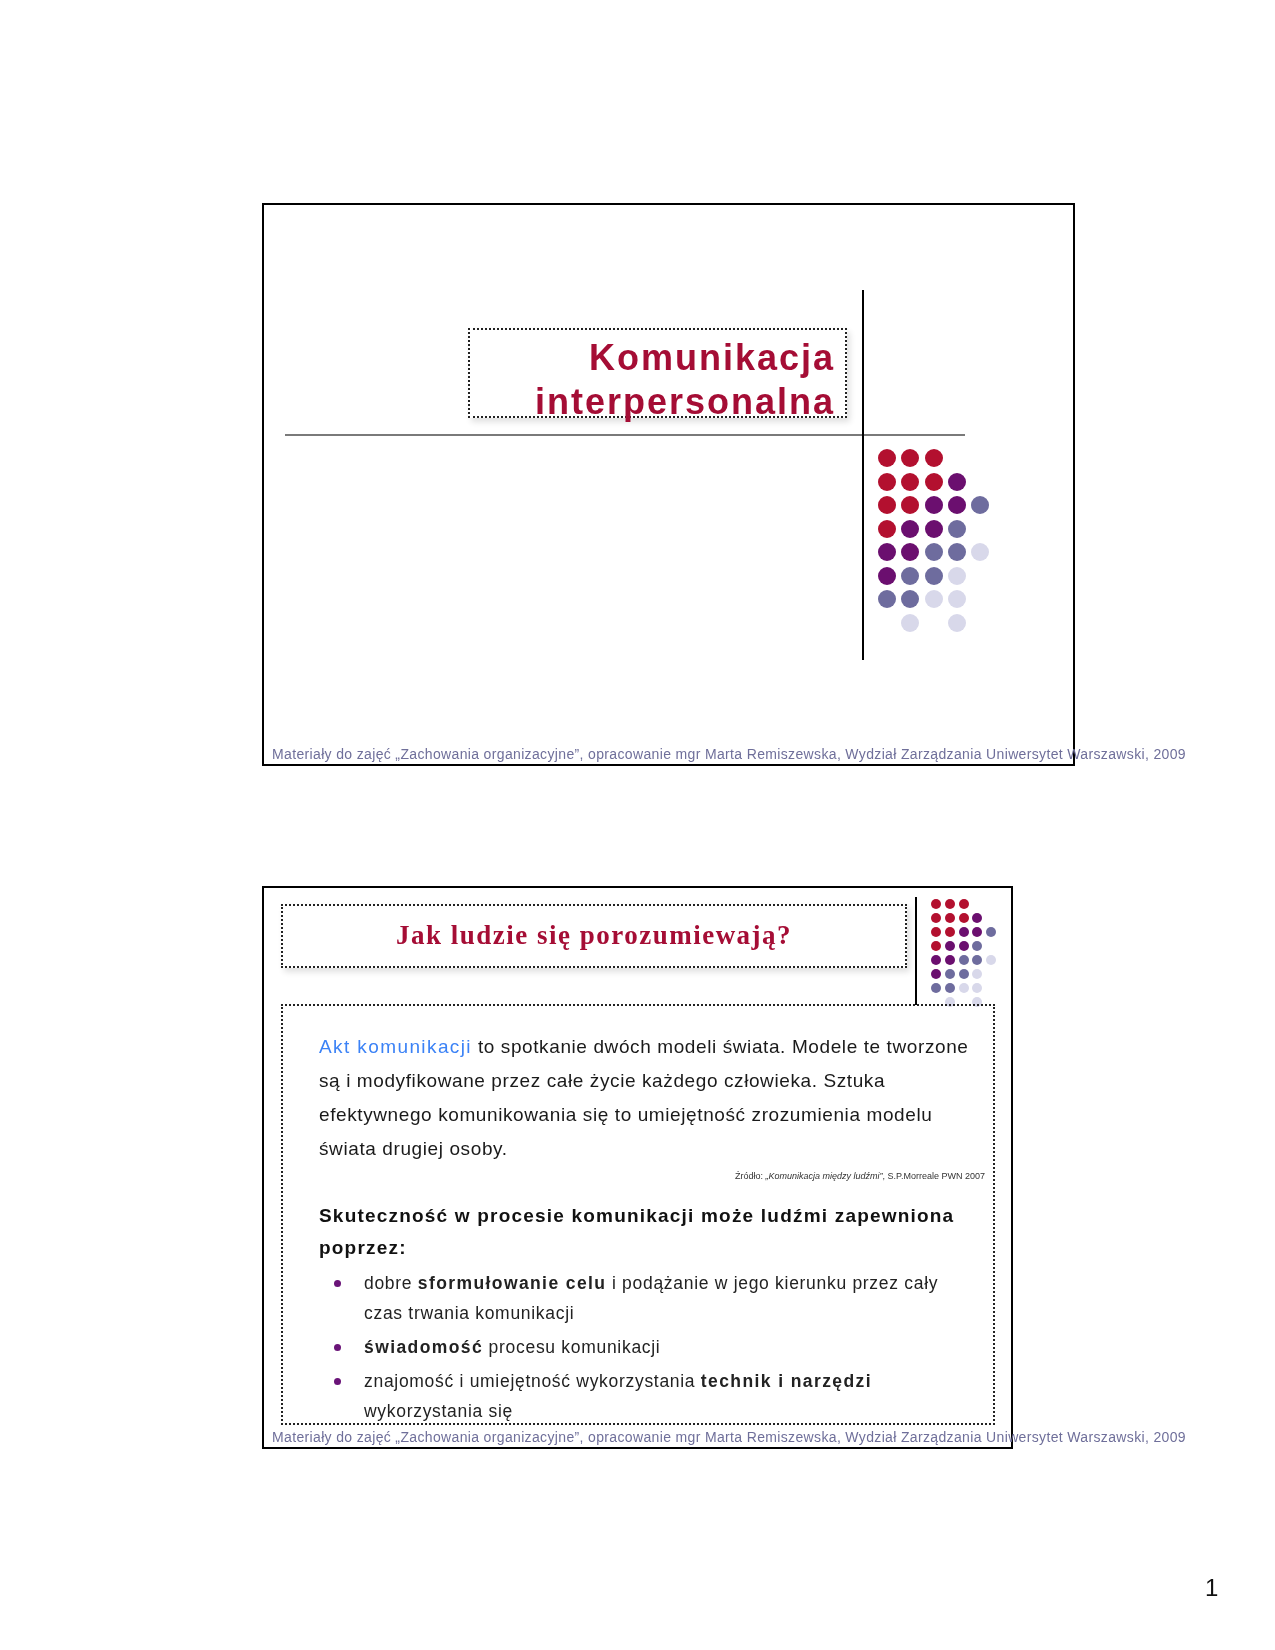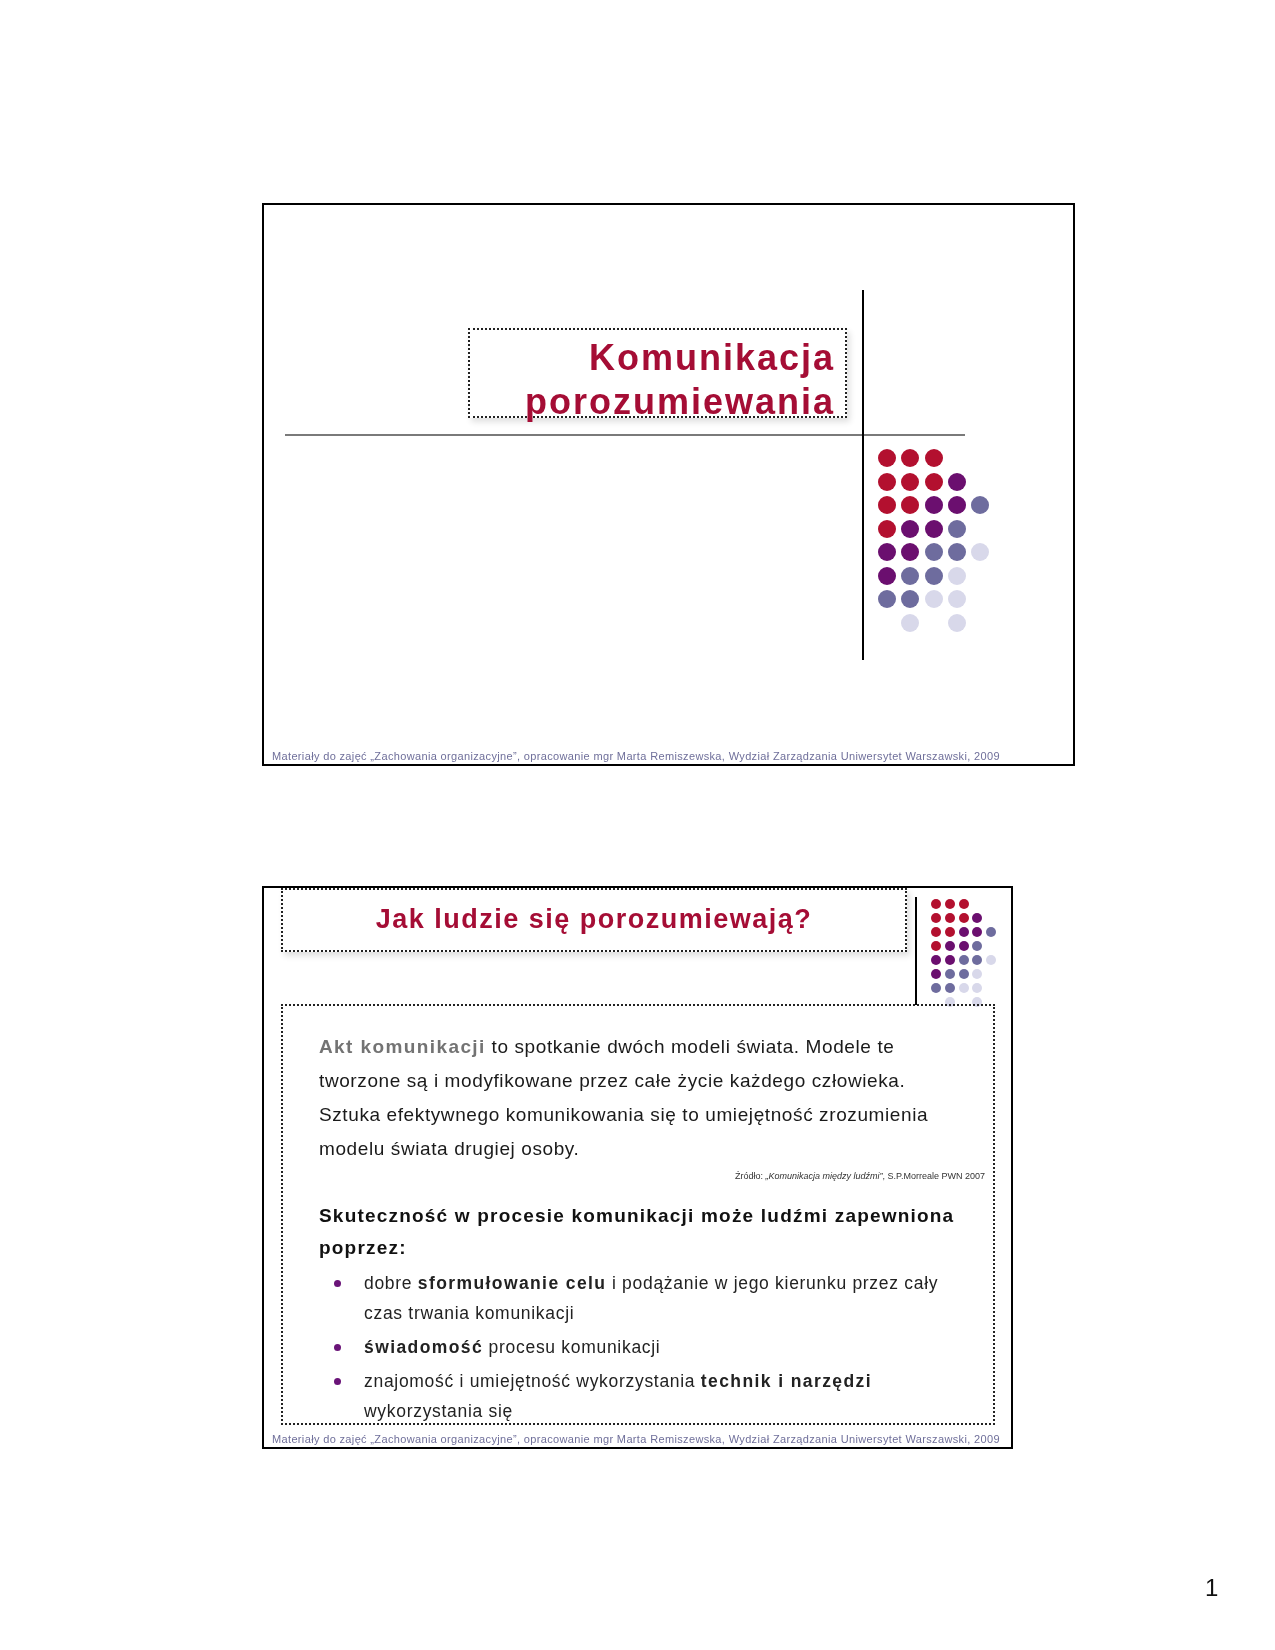--- a/index.html
+++ b/index.html
@@ -8,42 +8,42 @@
   .slide { position:absolute; border:2px solid #000; box-sizing:border-box; background:#fff; }
   #slide1 { left:262px; top:203px; width:813px; height:563px; }
   #slide2 { left:262px; top:886px; width:751px; height:563px; }
   .abs { position:absolute; }
   .hline { position:absolute; height:2px; background:#7a7a7a; }
   .vline { position:absolute; width:2px; background:#000; }
   .dotbox { position:absolute; border:2px dotted #222; box-sizing:border-box; box-shadow:3px 4px 6px rgba(0,0,0,0.12); }
   .title1 { position:absolute; right:10px; top:6px; text-align:right; color:#a50d35; font-weight:bold;
             font-size:36px; line-height:44px; letter-spacing:2px; }
   .dot { position:absolute; border-radius:50%; }
-  .footer { position:absolute; left:8px; bottom:2px; font-size:11px; color:#6f6f9a; letter-spacing:0.35px; white-space:nowrap; }
+  .footer { position:absolute; left:8px; bottom:2px; font-size:14px; color:#6f6f9a; letter-spacing:0.35px; white-space:nowrap; }
   .title2 { position:absolute; left:0; right:0; top:14px; text-align:center; color:#a50d35; font-weight:bold;
             font-size:27px; letter-spacing:1.5px; }
   .body-text { position:absolute; left:36px; top:24px; width:650px; font-size:19px; line-height:34px; letter-spacing:0.6px; color:#1a1a1a; }
-  .highlight { color:#737373; font-weight:bold; letter-spacing:1.4px; }
+  .highlight { color:#3b82f6; font-weight:normal; letter-spacing:1.4px; }
   .source { position:absolute; right:8px; top:165px; font-size:9px; color:#333;margin-left:48px; }
   .source i { font-style:italic; }
   .lead { position:absolute; left:36px; top:194px; width:680px; font-size:19px; line-height:32px; font-weight:bold; letter-spacing:1.2px; color:#111; }
   ul.bullets { position:absolute; left:36px; top:262px; width:660px; margin:0; padding:0; list-style:none; font-size:17.5px; letter-spacing:0.7px; color:#222; }
   ul.bullets li { position:relative; padding-left:45px; line-height:30px; margin-bottom:4px; }
   ul.bullets li .bul { position:absolute; left:15px; top:12px; width:7px; height:7px; border-radius:50%; background:#6a1478; }
   b { letter-spacing:1.4px; }
   .pagenum { position:absolute; left:1205px; top:1574px; font-size:24px; color:#111; }
 </style>
 </head>
 <body>
 
 <div id="slide1" class="slide">
   <div class="dotbox" style="left:204px; top:123px; width:379px; height:90px;">
     <div class="title1">
       <div>Komunikacja</div>
-      <div>porozumiewania</div>
+      <div>interpersonalna</div>
     </div>
   </div>
   <div class="hline" style="left:21px; top:229px; width:680px;"></div>
   <div class="vline" style="left:598px; top:85px; height:370px;"></div>
   <div class="abs" id="dots1" style="left:610px; top:240px; width:130px; height:200px;">
       <div class="dot" style="left: 4px; top: 4px; width: 18px; height: 18px; background: rgb(179, 16, 47);"></div>
       <div class="dot" style="left: 27.3px; top: 4px; width: 18px; height: 18px; background: rgb(179, 16, 47);"></div>
       <div class="dot" style="left: 50.6px; top: 4px; width: 18px; height: 18px; background: rgb(179, 16, 47);"></div>
       <div class="dot" style="left: 4px; top: 27.533px; width: 18px; height: 18px; background: rgb(179, 16, 47);"></div>
       <div class="dot" style="left: 27.3px; top: 27.533px; width: 18px; height: 18px; background: rgb(179, 16, 47);"></div>
@@ -71,21 +71,21 @@
       <div class="dot" style="left: 27.3px; top: 145.198px; width: 18px; height: 18px; background: rgb(110, 108, 158);"></div>
       <div class="dot" style="left: 50.6px; top: 145.198px; width: 18px; height: 18px; background: rgb(216, 216, 234);"></div>
       <div class="dot" style="left: 73.9px; top: 145.198px; width: 18px; height: 18px; background: rgb(216, 216, 234);"></div>
       <div class="dot" style="left: 27.3px; top: 168.731px; width: 18px; height: 18px; background: rgb(216, 216, 234);"></div>
       <div class="dot" style="left: 73.9px; top: 168.731px; width: 18px; height: 18px; background: rgb(216, 216, 234);"></div>
     </div>
   <div class="footer">Materiały do zajęć „Zachowania organizacyjne”, opracowanie mgr Marta Remiszewska, Wydział Zarządzania Uniwersytet Warszawski, 2009</div>
 </div>
 
 <div id="slide2" class="slide">
-  <div class="dotbox" style="left:17px; top:0; width:626px; height:64px;">
+  <div class="dotbox" style="left:17px; top:16px; width:626px; height:64px;font-family:Liberation Serif, serif;">
     <div class="title2">Jak ludzie się porozumiewają?</div>
   </div>
   <div class="vline" style="left:651px; top:9px; height:108px;"></div>
   <div class="abs" id="dots2" style="left:660px; top:10px; width:90px; height:110px;">
       <div class="dot" style="left: 7px; top: 1px; width: 10px; height: 10px; background: rgb(179, 16, 47);"></div>
       <div class="dot" style="left: 20.8px; top: 1px; width: 10px; height: 10px; background: rgb(179, 16, 47);"></div>
       <div class="dot" style="left: 34.6px; top: 1px; width: 10px; height: 10px; background: rgb(179, 16, 47);"></div>
       <div class="dot" style="left: 7px; top: 14.938px; width: 10px; height: 10px; background: rgb(179, 16, 47);"></div>
       <div class="dot" style="left: 20.8px; top: 14.938px; width: 10px; height: 10px; background: rgb(179, 16, 47);"></div>
       <div class="dot" style="left: 34.6px; top: 14.938px; width: 10px; height: 10px; background: rgb(179, 16, 47);"></div>

